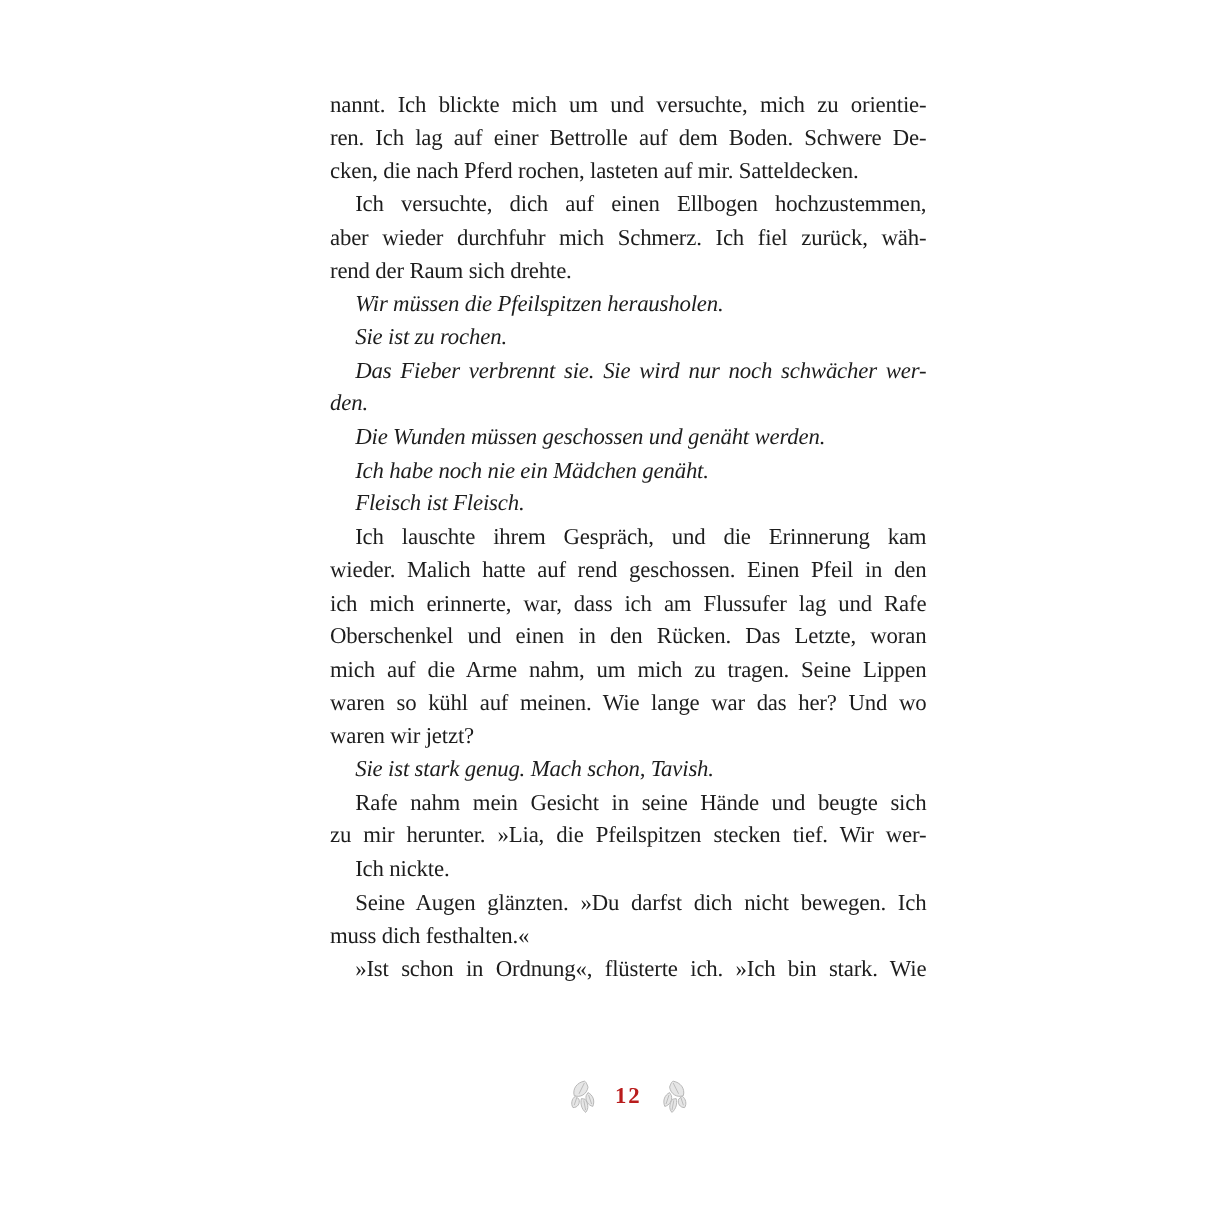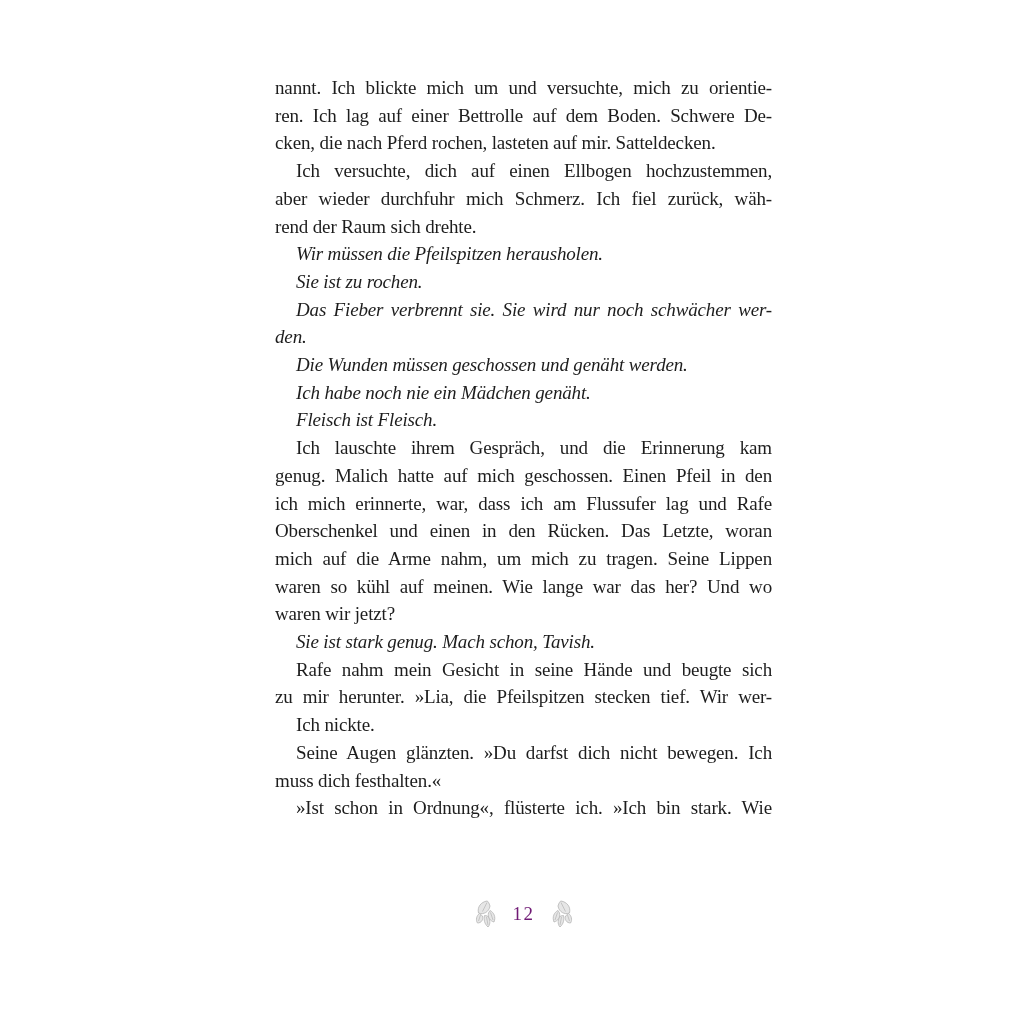--- a/index.html
+++ b/index.html
@@ -51,22 +51,23 @@
     top: 899px;
     width: 497px;
     display: flex;
     align-items: center;
     justify-content: center;
     gap: 13px;
   }
   .page-num {
     font-size: 19px;
     letter-spacing: 1.5px;
-    color: #701a75;
+    color: #b91c1c;
     font-variant-numeric: oldstyle-nums;
+    font-weight: bold;
   }
   .ornament { display: inline-block; width: 26px; height: 30px; }
   .ornament.mirrored { transform: scaleX(-1); }
   .ornament svg { display: block; }
 </style>
 </head>
 <body>
 
 <div class="book-page">
 
@@ -95,21 +96,21 @@
         <div class="line last">Die Wunden müssen geschossen und genäht werden.</div>
       </div>
       <div class="para italic indent">
         <div class="line last">Ich habe noch nie ein Mädchen genäht.</div>
       </div>
       <div class="para italic indent">
         <div class="line last">Fleisch ist Fleisch.</div>
       </div>
       <div class="para indent">
         <div class="line">Ich lauschte ihrem Gespräch, und die Erinnerung kam</div>
-        <div class="line">genug. Malich hatte auf mich geschossen. Einen Pfeil in den</div>
+        <div class="line">wieder. Malich hatte auf rend geschossen. Einen Pfeil in den</div>
         <div class="line">ich mich erinnerte, war, dass ich am Flussufer lag und Rafe</div>
         <div class="line">Oberschenkel und einen in den Rücken. Das Letzte, woran</div>
         <div class="line">mich auf die Arme nahm, um mich zu tragen. Seine Lippen</div>
         <div class="line">waren so kühl auf meinen. Wie lange war das her? Und wo</div>
         <div class="line last">waren wir jetzt?</div>
       </div>
       <div class="para italic indent">
         <div class="line last">Sie ist stark genug. Mach schon, Tavish.</div>
       </div>
       <div class="para indent">

